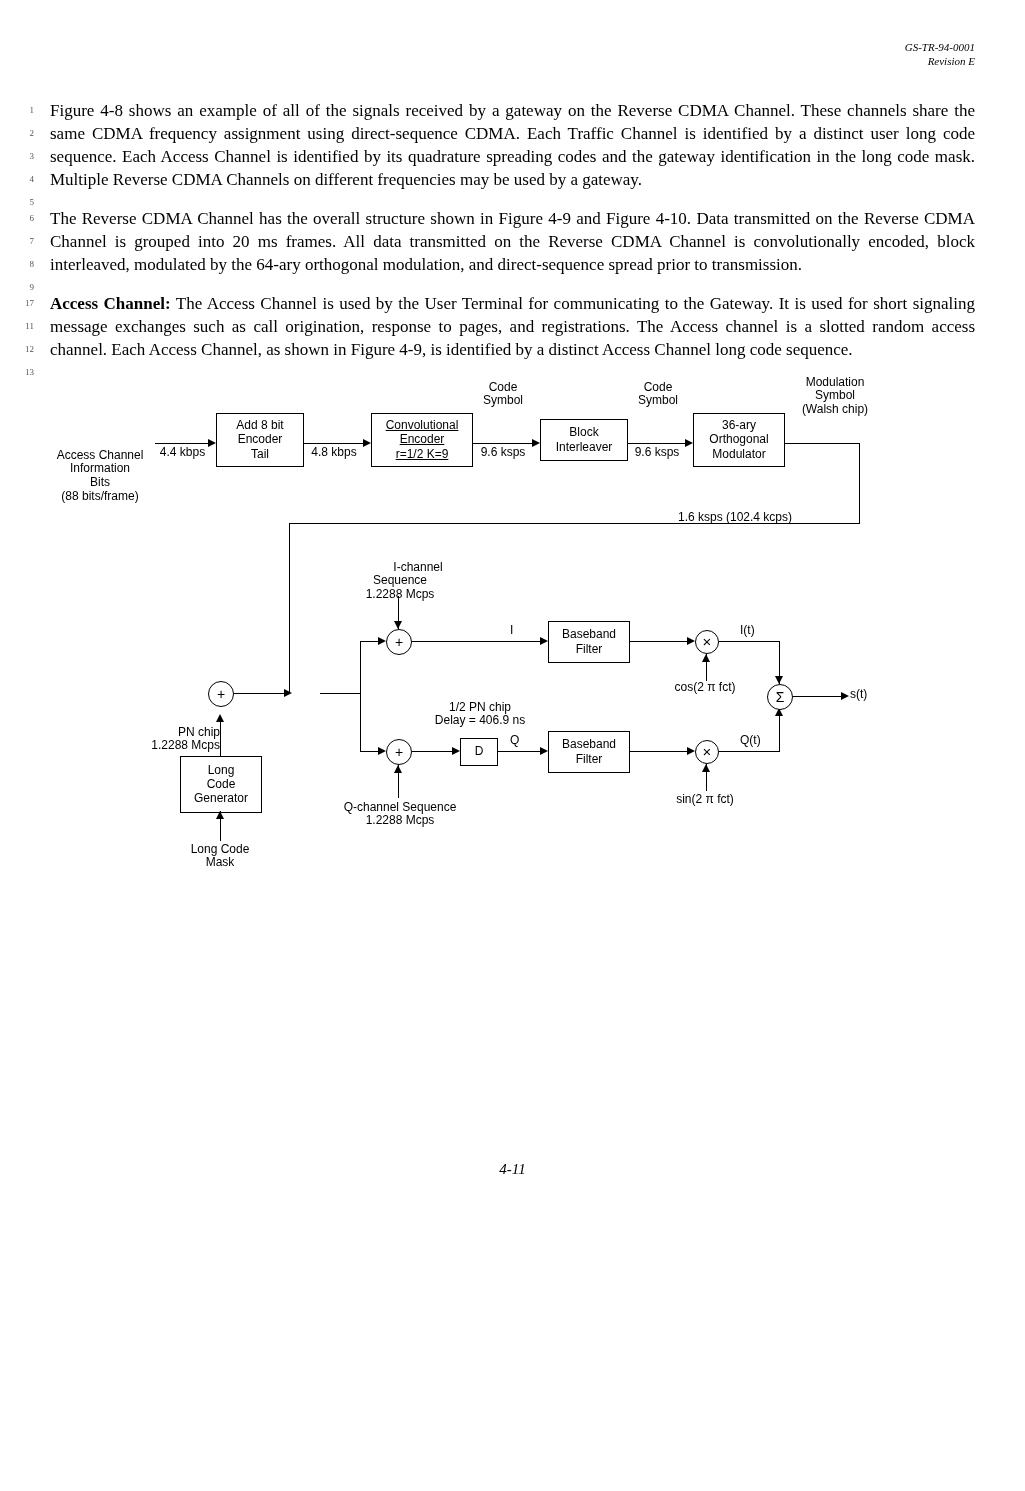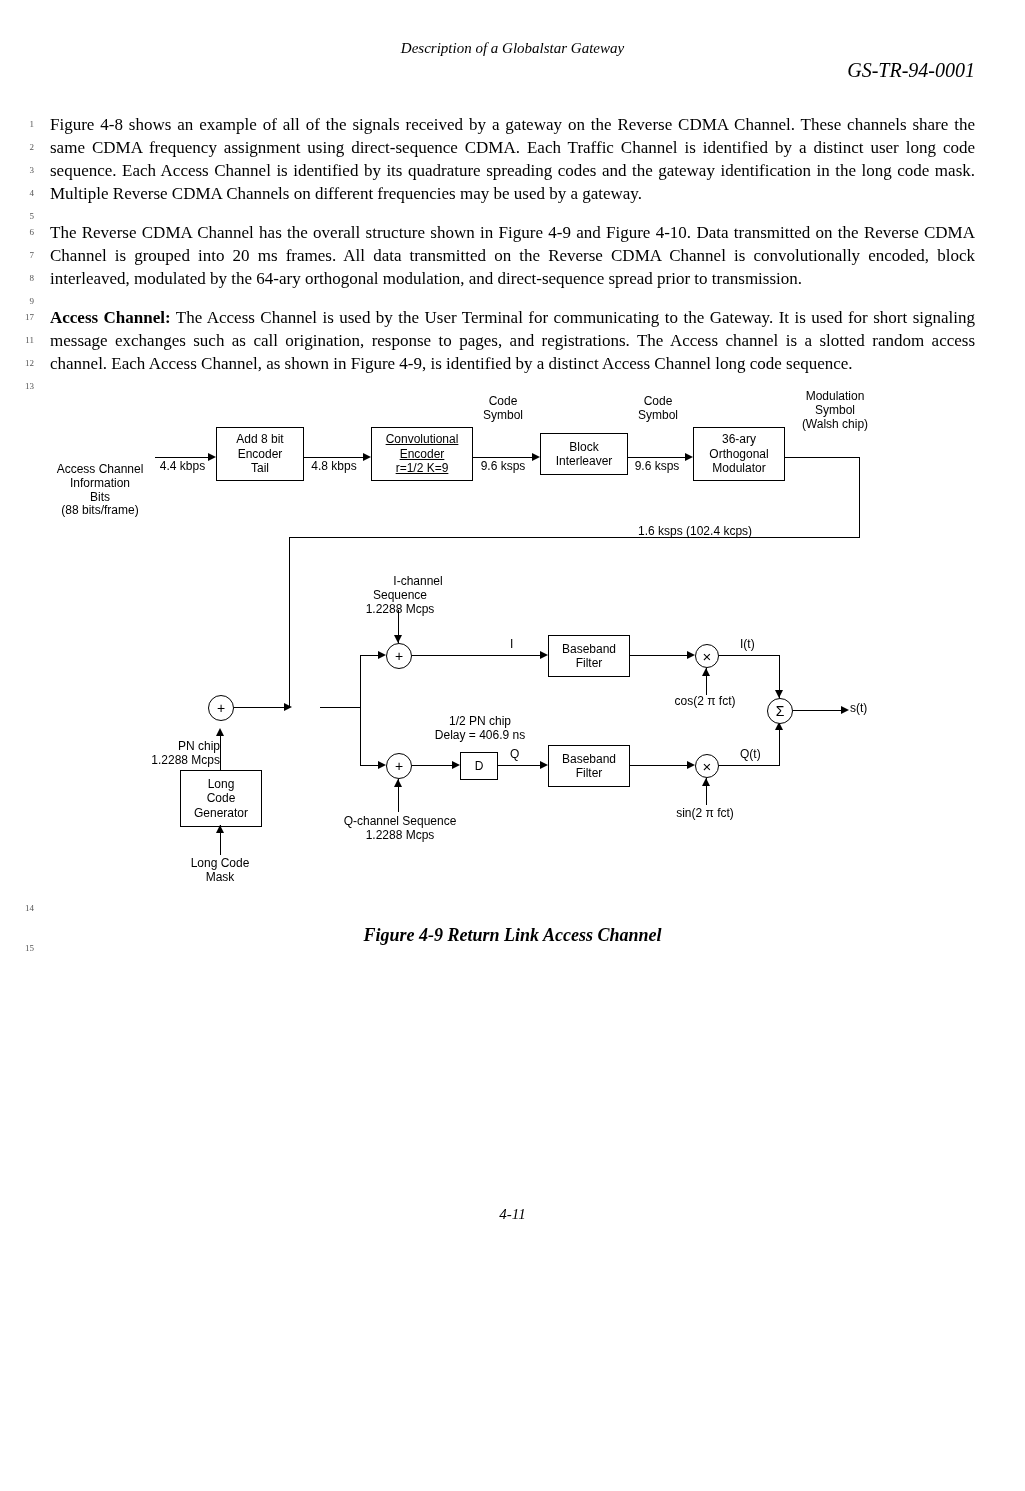--- a/index.html
+++ b/index.html
@@ -14,21 +14,21 @@
       margin-bottom: 30px;
     }
     .header-title {
       font-style: italic;
       text-align: center;
       font-size: 15px;
     }
     .header-right {
       text-align: right;
       font-style: italic;
-      font-size: 20px;
+      font-size: 11px;
       line-height: 1.3;
     }
     .content {
       position: relative;
     }
     .para-container {
       position: relative;
       margin-bottom: 16px;
     }
     .ln-col {
@@ -128,23 +128,23 @@
       font-style: italic;
       font-size: 15px;
       margin-top: 260px;
     }
     .bold-inline { font-weight: bold; }
   </style>
 </head>
 <body>
 
 <div class="header-section">
-  <div class="header-title">Description of a Globalstar Gateway</div>
   <div class="header-right">
     <div>GS-TR-94-0001</div>
+    <div>Revision E</div>
   </div>
 </div>
 
 <div class="content">
 
   <div class="para-container">
     <div class="ln-col">
       <div>1</div>
       <div>2</div>
       <div>3</div>
@@ -222,21 +222,21 @@
 Orthogonal
 Modulator</span>
       </div>
 
     <div class="dtxt" style="left:750px; top:-5px; width:90px;"><span style="white-space:pre-line;">Modulation
 Symbol
 (Walsh chip)</span></div>
     <div class="hline" style="left:744px; top:62px; width:75px;"></div>
     <div class="vline" style="left:819px; top:62px; height:80px;"></div>
 
-    <div class="dtxt" style="left:598px; top:130px; width:250px; text-align:left;">1.6 ksps (102.4 kcps)</div>
+    <div class="dtxt" style="left:570px; top:130px; width:250px; text-align:center;">1.6 ksps (102.4 kcps)</div>
     <div class="hline" style="left:249px; top:142px; width:571px;"></div>
     <div class="vline" style="left:249px; top:142px; height:170px;"></div>
     <div class="arrow-head arrow-right" style="left:244px; top:308px;"></div>
 
     <div class="dbox" style="left:140px; top:375px; width:80px; height:55px;">
         <span style="white-space:pre-line;">Long
 Code
 Generator</span>
       </div>
     <div class="vline" style="left:180px; top:430px; height:30px;"></div>
@@ -325,21 +325,16 @@
 
     <div class="circ" style="left:727px; top:303px; width:24px; height:24px;">
         <span>Σ</span>
       </div>
     <div class="hline" style="left:753px; top:315px; width:50px;"></div>
     <div class="arrow-head arrow-right" style="left:801px; top:311px;"></div>
     <div class="dtxt" style="left:810px; top:307px;">s(t)</div>
 
   </div>
 
-  <div class="caption-container">
-    <div class="ln-col" style="top:-28px;">14</div>
-    <div class="ln-col" style="top:12px;">15</div>
-    <div class="caption">Figure 4-9 Return Link Access Channel</div>
-  </div>
 
 </div>
 
 <div class="page-num">4-11</div>
 
 </body></html>

